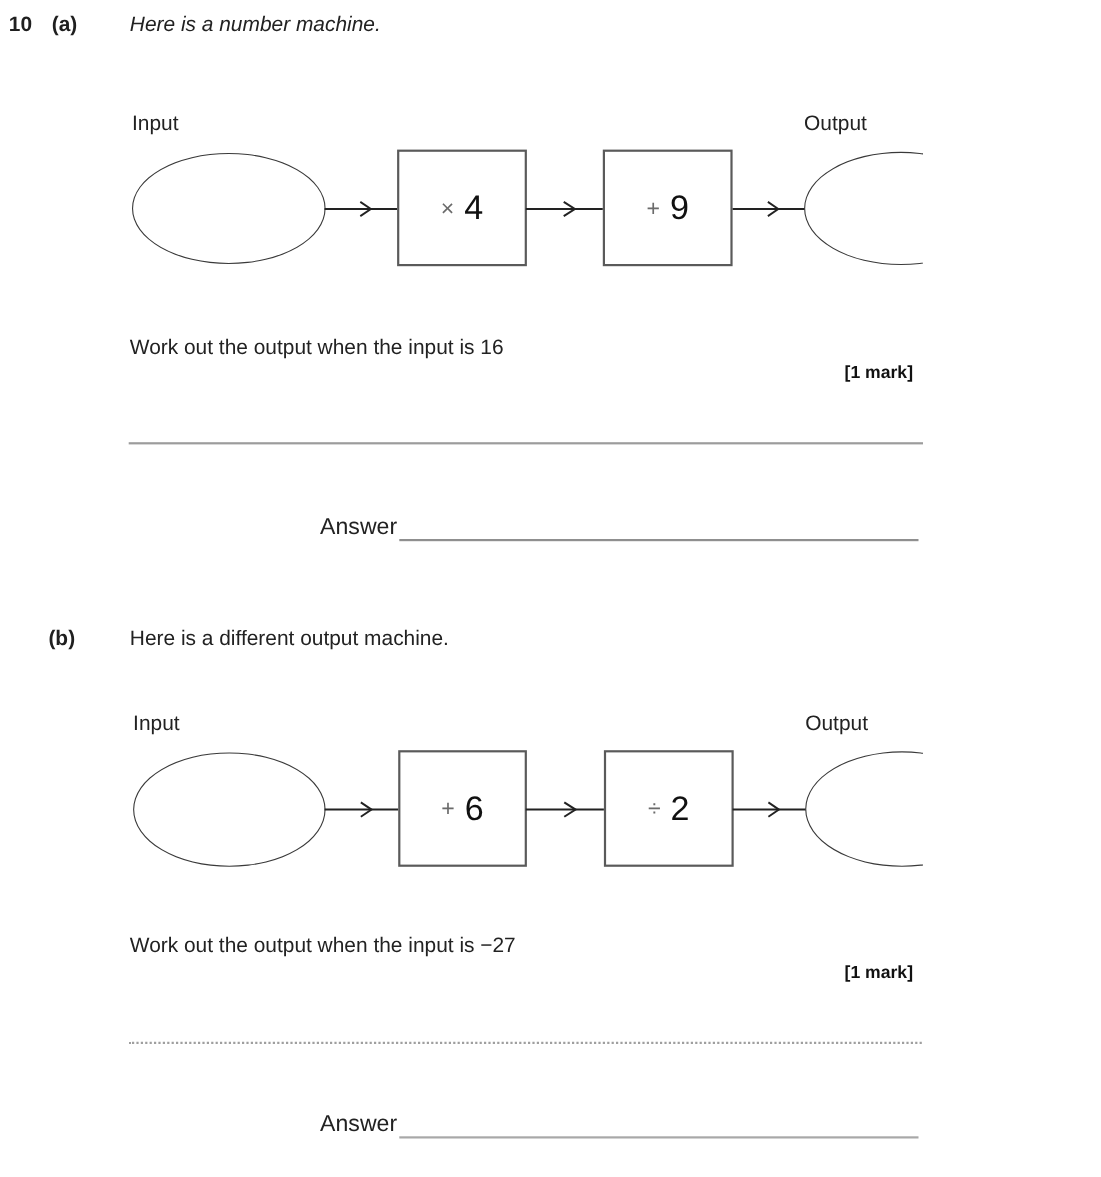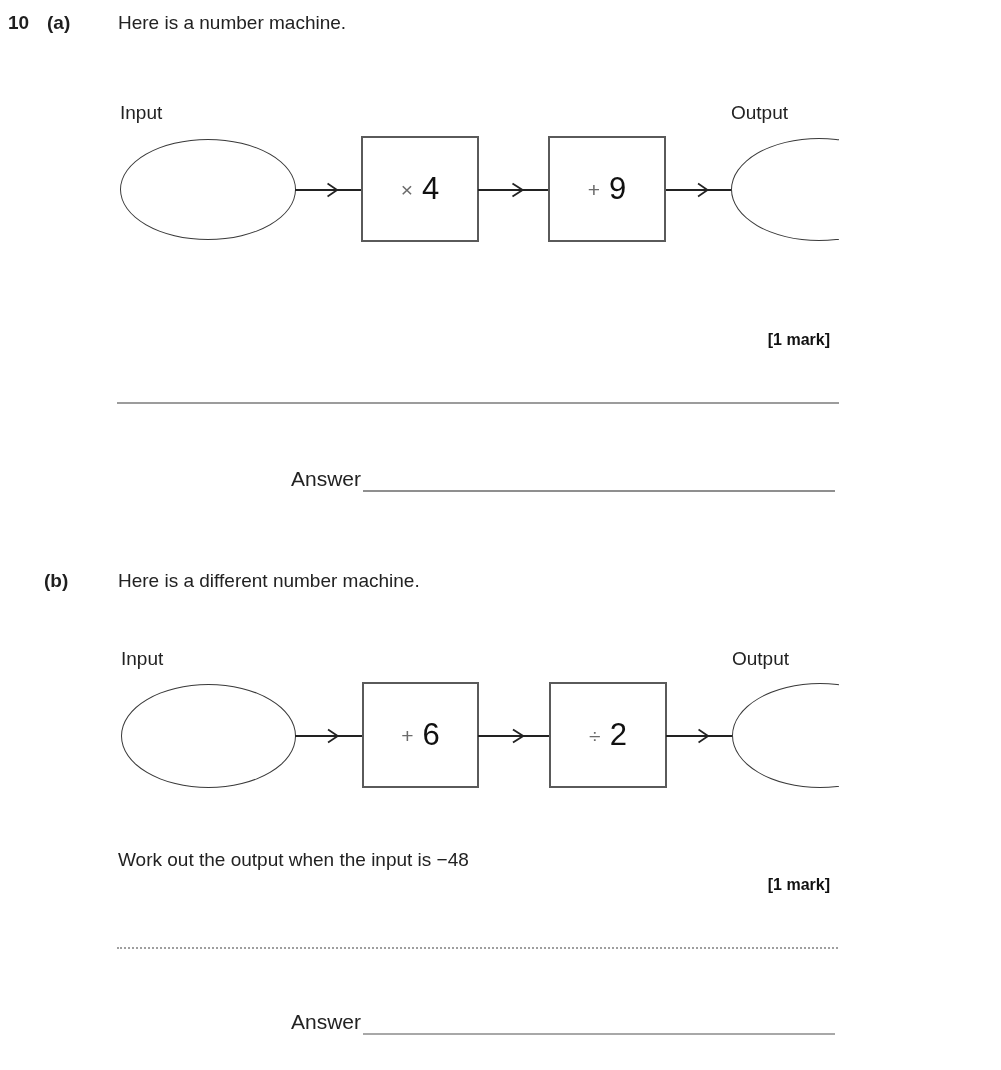--- a/index.html
+++ b/index.html
@@ -51,21 +51,21 @@
   .answer-line { border-bottom: 2px solid #8f8f8f; height: 0; }
   .answer-line.lighter { border-bottom-style: solid; border-bottom-color: #a8a8a8; }
 </style>
 </head>
 <body>
 
 <div class="page">
 
   <div class="abs qnum" style="left:8px; top:12px;">10</div>
   <div class="abs part-label" style="left:47px; top:12px;">(a)</div>
-  <div class="abs body-text" style="left:118px; top:12px;">Here is a number machine.</div>
+  <div class="abs body-text" style="left:118px; top:12px;font-style:italic;">Here is a number machine.</div>
 
   <div class="abs" style="left:0; top:0; width:1001px; height:0;">
     <div class="abs shape-label" style="left:120px; top:102px; width:176px;">Input</div>
     <div class="abs shape-label" style="left:731px; top:102px; width:176px;">Output</div>
 
     <div class="abs ellipse" style="left:120px; top:139px; width:176px; height:101px;"></div>
 
     <svg class="arrow-svg" style="left:295px; top:180px;" width="67" height="20" viewBox="0 0 70 20" preserveAspectRatio="none">
       <line x1="0" y1="10" x2="70" y2="10" stroke="#222" stroke-width="1.8"></line>
       <polyline points="34,3.5 44,10 34,16.5" fill="none" stroke="#222" stroke-width="1.8"></polyline>
@@ -87,29 +87,30 @@
     </div>
 
     <svg class="arrow-svg" style="left:666px; top:180px;" width="66" height="20" viewBox="0 0 70 20" preserveAspectRatio="none">
       <line x1="0" y1="10" x2="70" y2="10" stroke="#222" stroke-width="1.8"></line>
       <polyline points="34,3.5 44,10 34,16.5" fill="none" stroke="#222" stroke-width="1.8"></polyline>
     </svg>
 
     <div class="abs ellipse" style="left:731px; top:138px; width:176px; height:103px;"></div>
   </div>
 
+  <div class="abs body-text" style="left:118px; top:306px;">Work out the output when the input is 16</div>
   <div class="abs marks" style="right:9px; top:331px;">[1 mark]</div>
 
   <div class="abs workline" style="left:117px; top:402px; width:876px;"></div>
 
   <div class="abs answer-label" style="left:291px; top:467px;">Answer</div>
   <div class="abs answer-line" style="left:363px; top:490px; width:472px;"></div>
 
   <div class="abs part-label" style="left:44px; top:570px;">(b)</div>
-  <div class="abs body-text" style="left:118px; top:570px;">Here is a different number machine.</div>
+  <div class="abs body-text" style="left:118px; top:570px;">Here is a different output machine.</div>
 
   <div class="abs" style="left:0; top:0; width:1001px; height:0;">
     <div class="abs shape-label" style="left:121px; top:648px; width:175px;">Input</div>
     <div class="abs shape-label" style="left:732px; top:648px; width:176px;">Output</div>
 
     <div class="abs ellipse" style="left:121px; top:684px; width:175px; height:104px;"></div>
 
     <svg class="arrow-svg" style="left:295px; top:726px;" width="68" height="20" viewBox="0 0 70 20" preserveAspectRatio="none">
       <line x1="0" y1="10" x2="70" y2="10" stroke="#222" stroke-width="1.8"></line>
       <polyline points="34,3.5 44,10 34,16.5" fill="none" stroke="#222" stroke-width="1.8"></polyline>
@@ -131,21 +132,21 @@
     </div>
 
     <svg class="arrow-svg" style="left:666px; top:726px;" width="67" height="20" viewBox="0 0 70 20" preserveAspectRatio="none">
       <line x1="0" y1="10" x2="70" y2="10" stroke="#222" stroke-width="1.8"></line>
       <polyline points="34,3.5 44,10 34,16.5" fill="none" stroke="#222" stroke-width="1.8"></polyline>
     </svg>
 
     <div class="abs ellipse" style="left:732px; top:683px; width:176px; height:105px;"></div>
   </div>
 
-  <div class="abs body-text" style="left:118px; top:849px;">Work out the output when the input is −48</div>
+  <div class="abs body-text" style="left:118px; top:849px;">Work out the output when the input is −27</div>
   <div class="abs marks" style="right:9px; top:876px;">[1 mark]</div>
 
   <div class="abs workline lighter" style="left:117px; top:947px; width:876px;"></div>
 
   <div class="abs answer-label" style="left:291px; top:1010px;">Answer</div>
   <div class="abs answer-line lighter" style="left:363px; top:1033px; width:472px;"></div>
 
 </div>
 
 </body></html>

